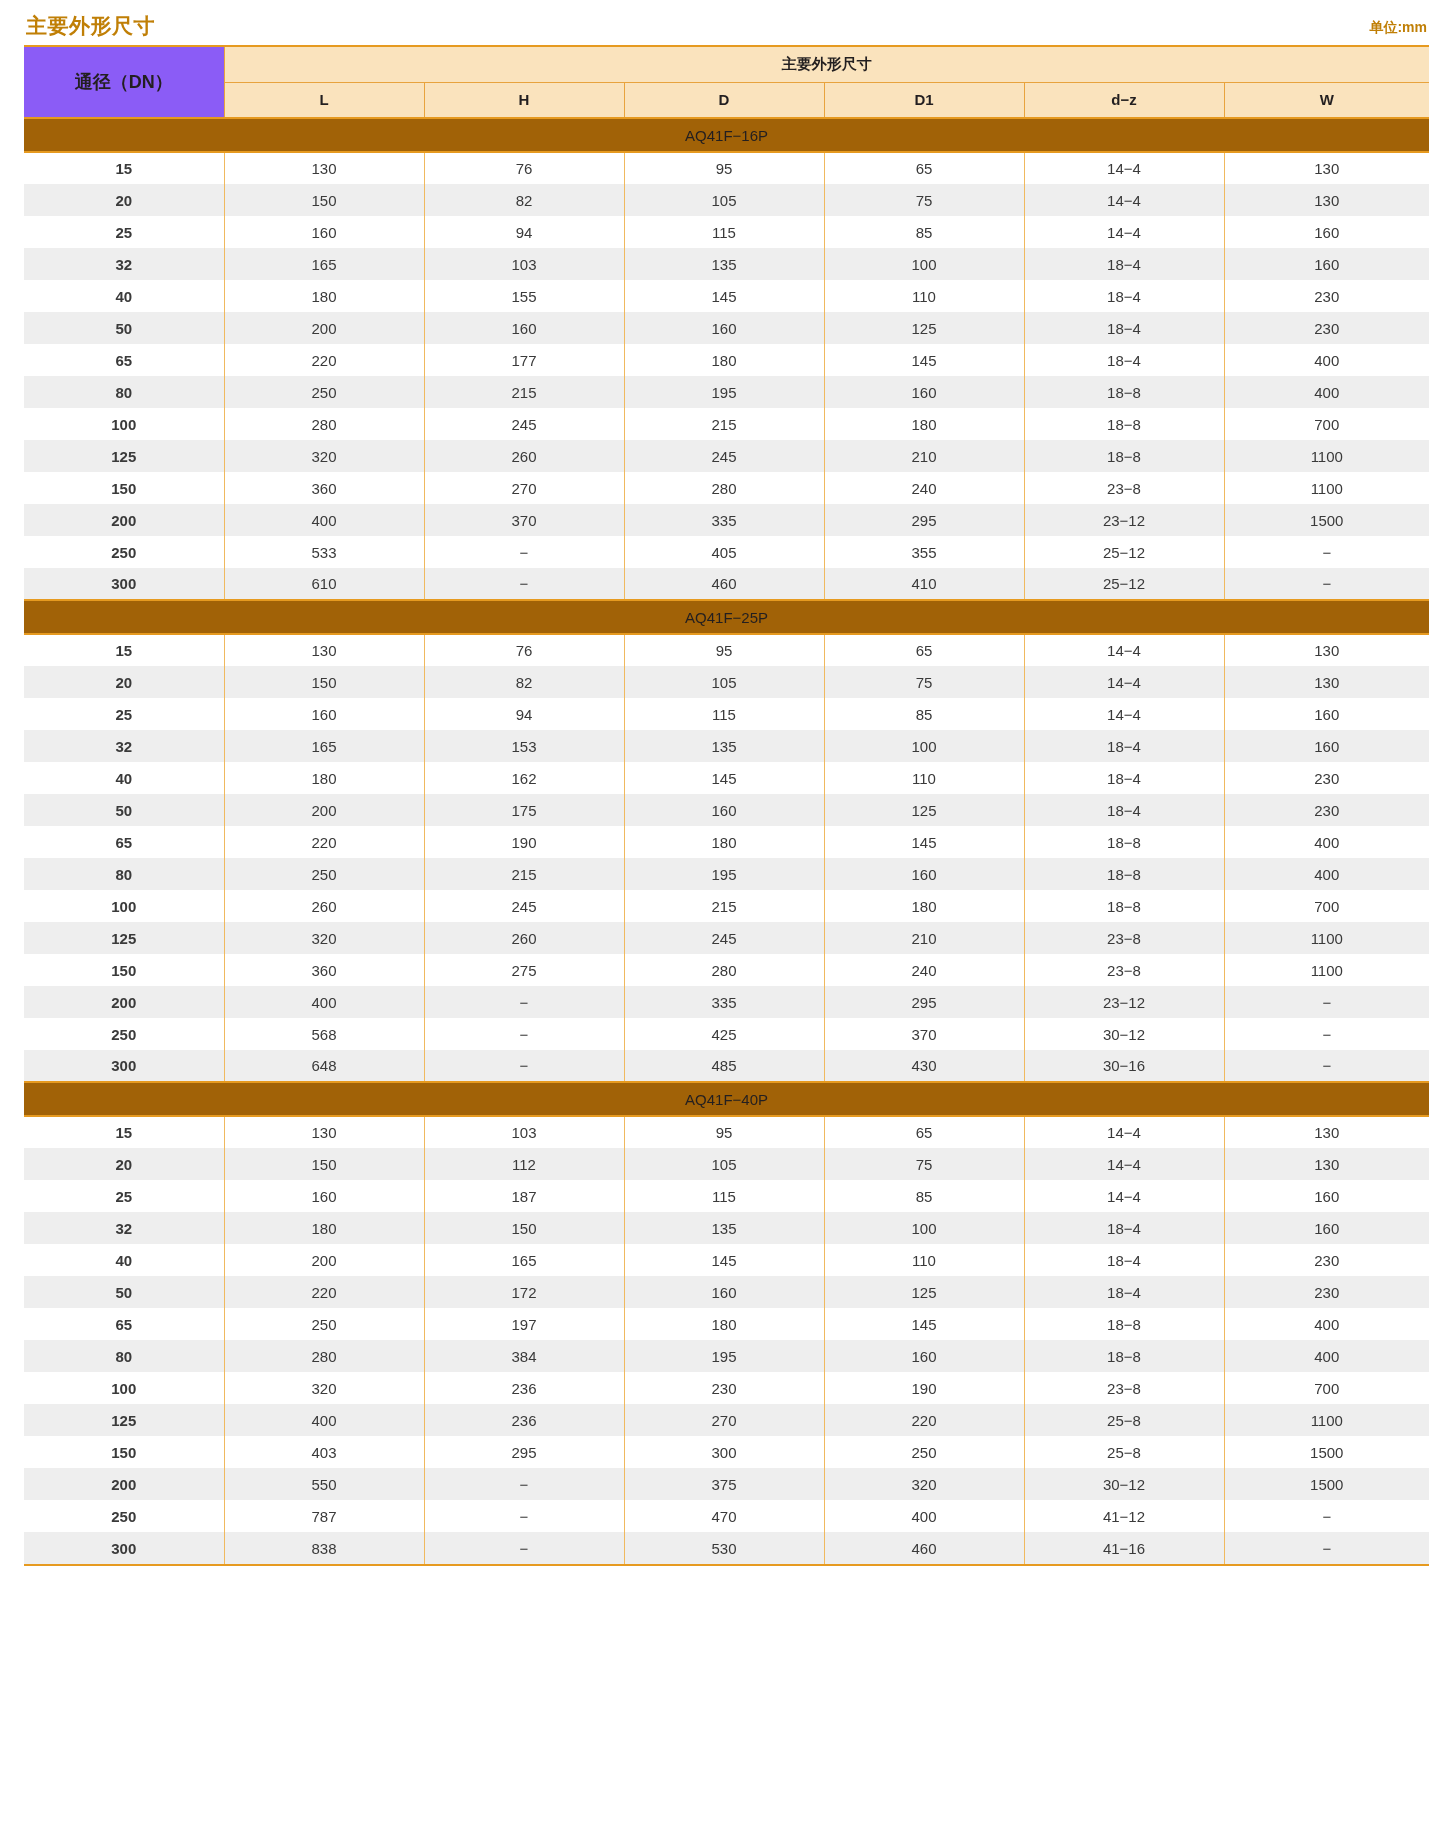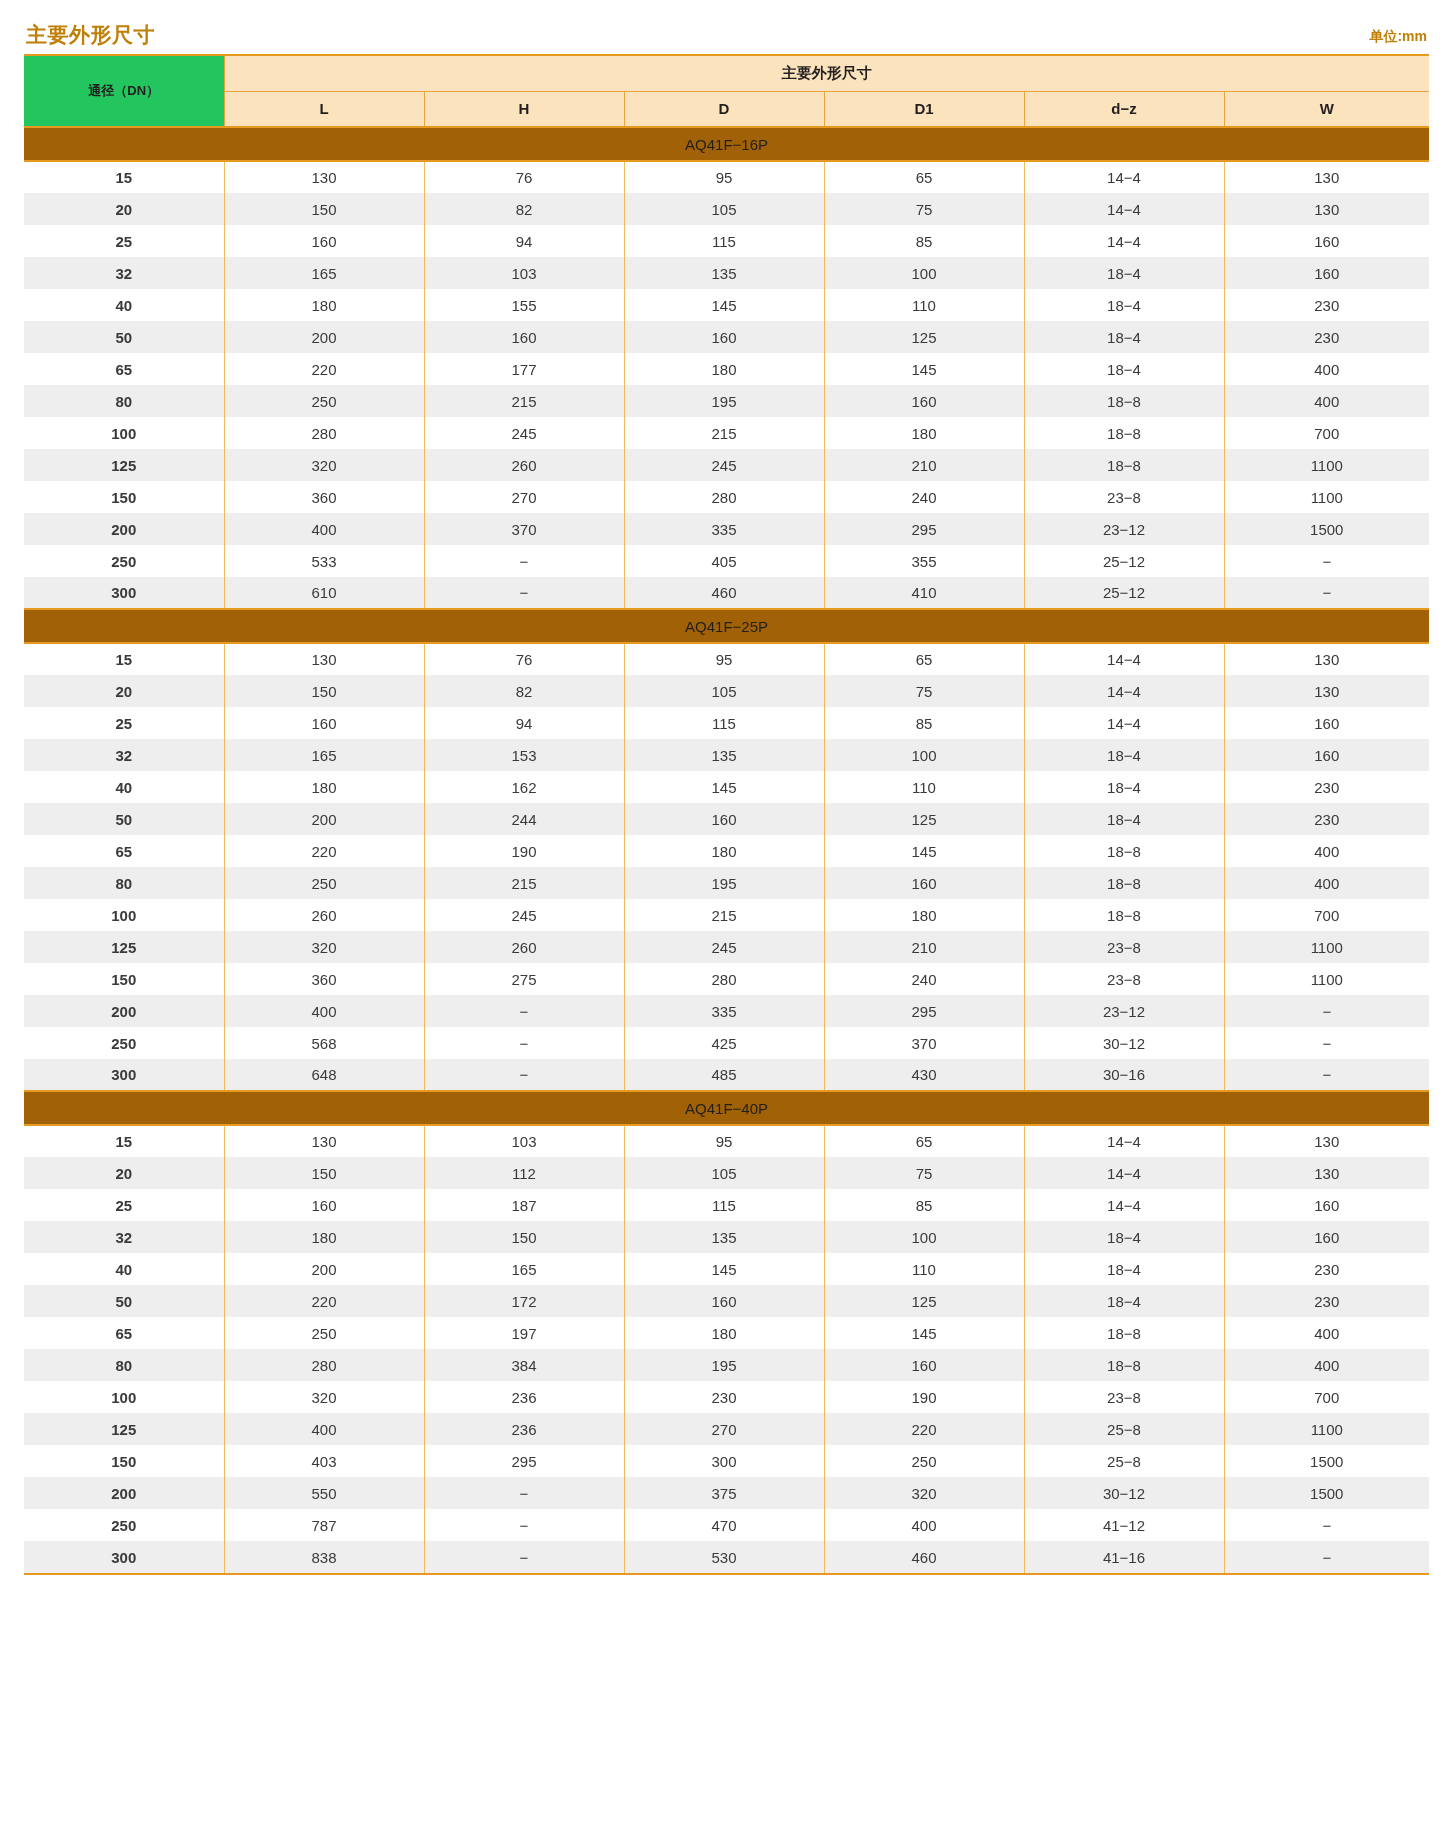--- a/index.html
+++ b/index.html
@@ -11,21 +11,21 @@
   body {
     width: 1453px;
     height: 1842px;
     font-family: "Liberation Sans", "DejaVu Sans", sans-serif;
     color: #231f20;
     position: relative;
     overflow: hidden;
   }
 
   .page {
-    padding: 23px 24px 0 24px;
+    padding: 14px 24px 0 24px;
   }
 
   
   .title-row {
     display: flex;
     align-items: flex-end;
     justify-content: space-between;
     padding: 0 2px 8px 2px;
   }
   .page-title {
@@ -67,23 +67,23 @@
   }
   .hdr-group {
     background: #fae3bd;
     font-weight: bold;
     font-size: 15px;
     height: 36px;
     border-left: 1px solid #e8a33d;
     border-bottom: 1px solid #e8a33d;
   }
   .hdr-dn {
-    background: #22c55e;
+    background: #8b5cf6;
     font-weight: bold;
-    font-size: 13px;
+    font-size: 18px;
     height: 72px;
     border-right: 1px solid #e8a33d;
   }
   .hdr-sub {
     background: #fae3bd;
     font-weight: bold;
     font-size: 15px;
     height: 36px;
     border-left: 1px solid #e8a33d;
   }
@@ -328,21 +328,21 @@
             <td>180</td>
             <td>162</td>
             <td>145</td>
             <td>110</td>
             <td>18−4</td>
             <td>230</td>
           </tr>
           <tr class="data even">
             <td>50</td>
             <td>200</td>
-            <td>244</td>
+            <td>175</td>
             <td>160</td>
             <td>125</td>
             <td>18−4</td>
             <td>230</td>
           </tr>
           <tr class="data odd">
             <td>65</td>
             <td>220</td>
             <td>190</td>
             <td>180</td>

